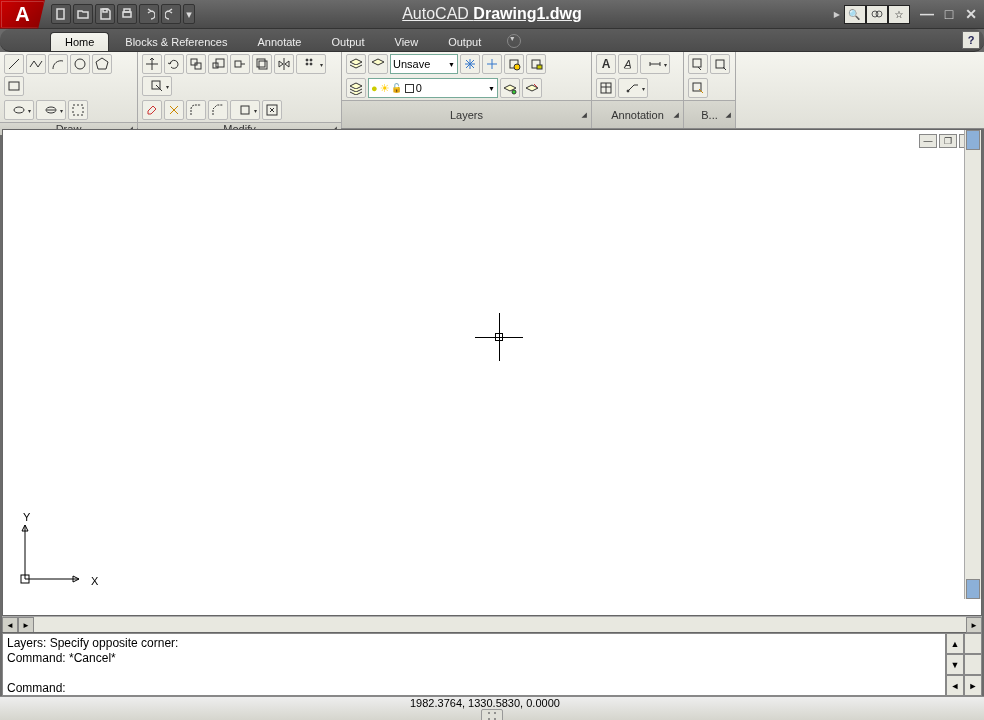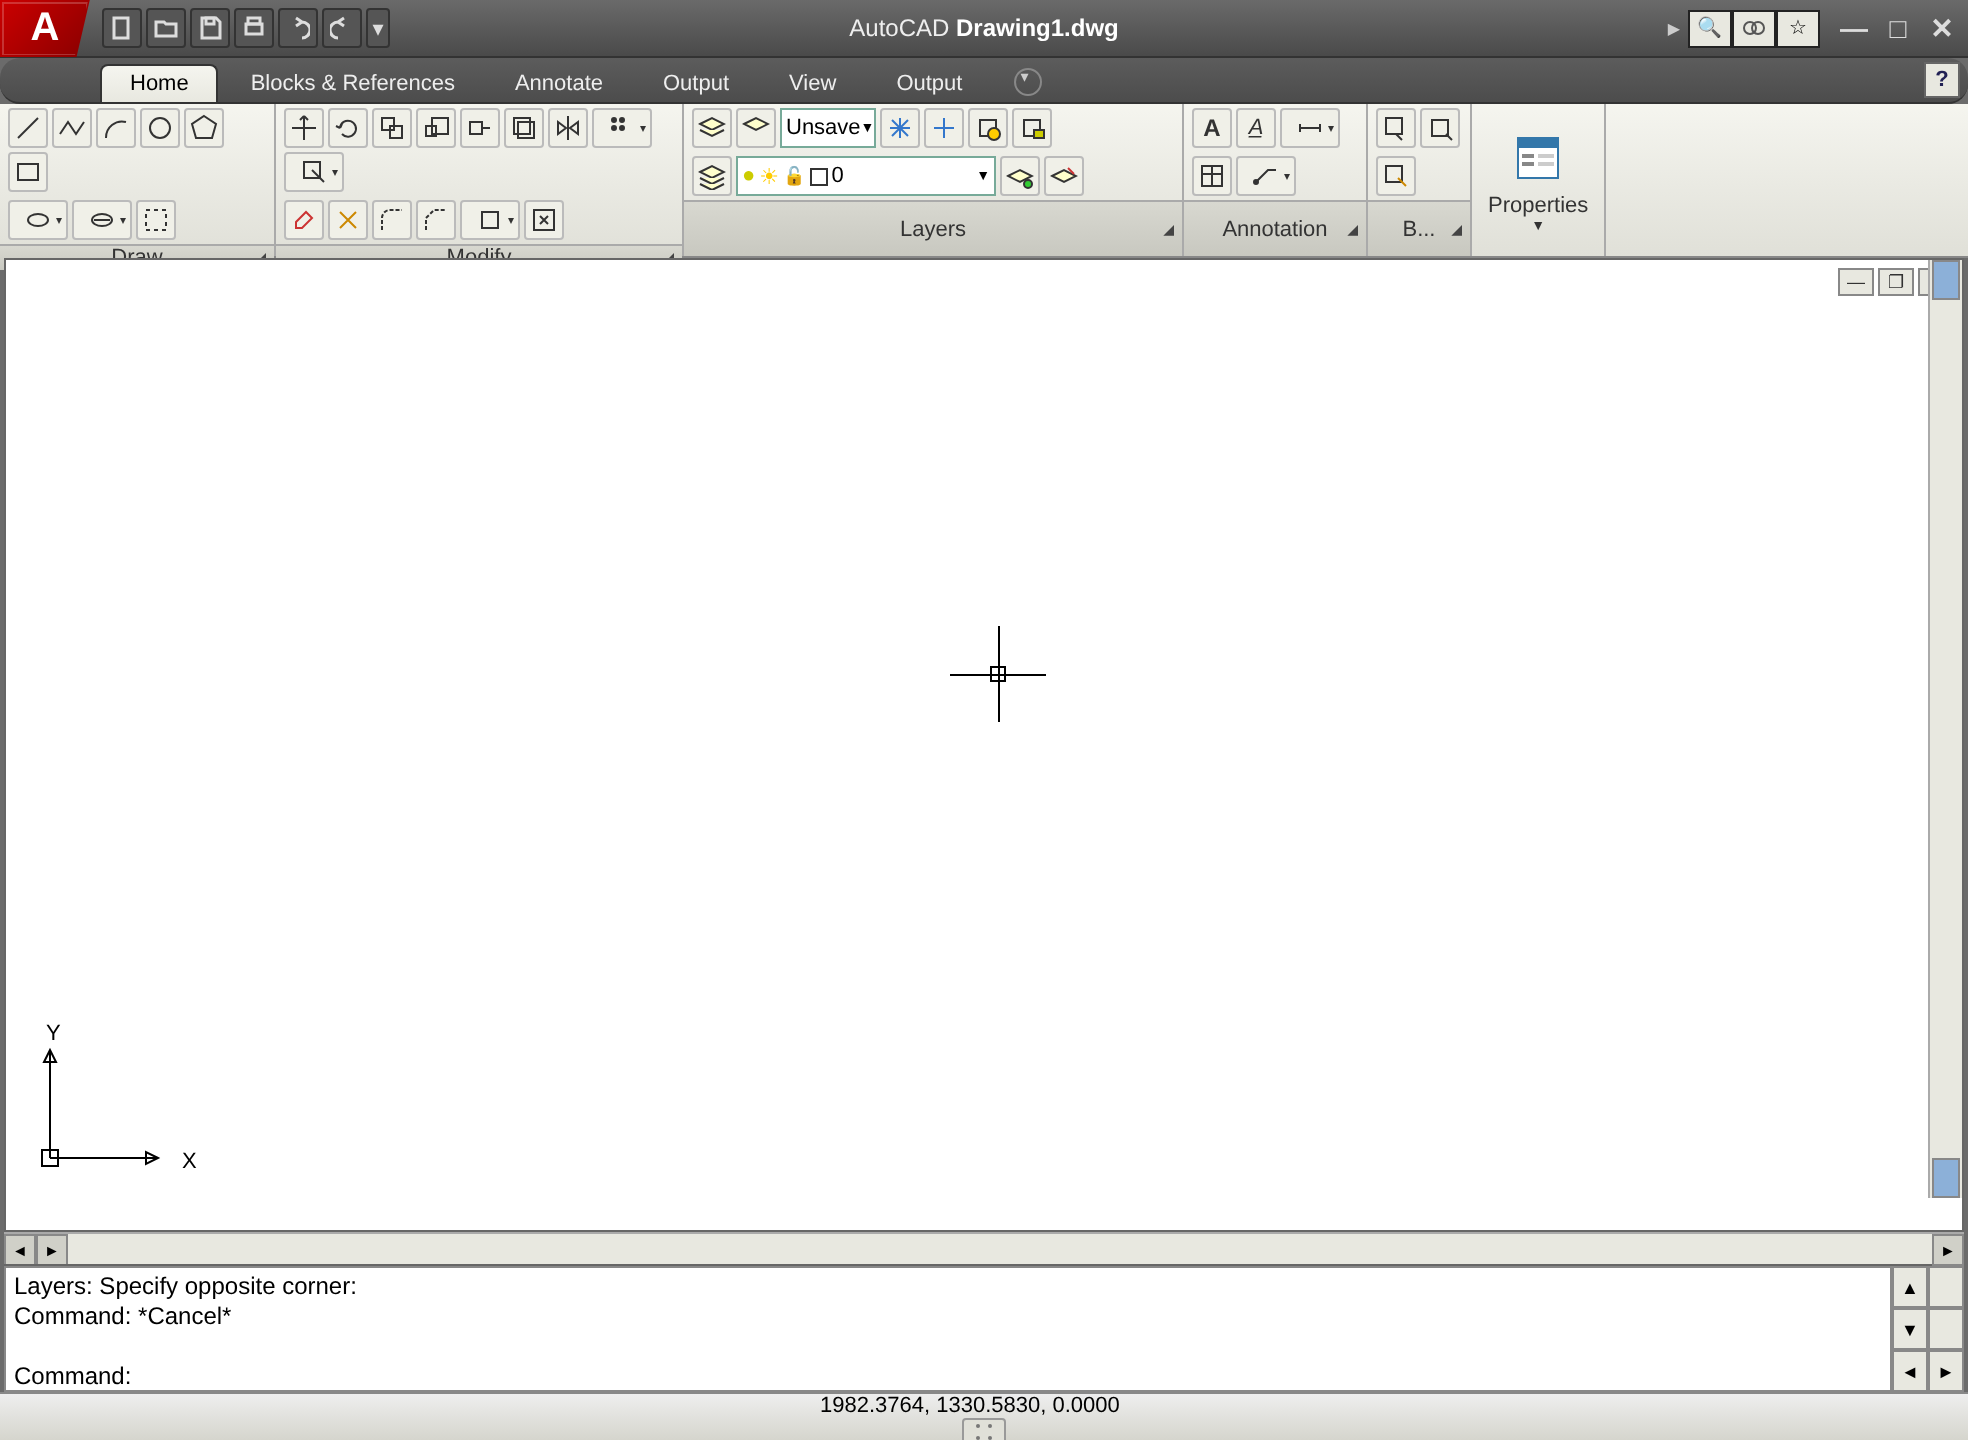--- a/index.html
+++ b/index.html
@@ -5,21 +5,21 @@
 * { box-sizing: border-box; margin: 0; padding: 0; font-family: Tahoma, Arial, sans-serif; }
 body { width: 984px; height: 720px; background: #6b6b6b; overflow: hidden; position: relative; }
 
 
 .titlebar { height: 29px; background: linear-gradient(#6a6a6a,#4a4a4a); display: flex; align-items: center; position: relative; border-bottom: 1px solid #333; }
 .app-logo { width: 45px; height: 29px; background: linear-gradient(135deg,#c00,#800); color: #fff; font-size: 20px; font-weight: bold; display: flex; align-items: center; justify-content: center; position: relative; clip-path: polygon(0 0, 100% 0, 85% 100%, 0 100%); }
 .app-logo::after{content:"";position:absolute;inset:1px;border:1px solid rgba(255,255,255,.2);clip-path:inherit;}
 .qat { display: flex; gap: 0; margin-left: 6px; }
 .qat-btn { width: 20px; height: 20px; background: #555; border: 1px solid #333; display: flex; align-items: center; justify-content: center; color:#ddd; font-size:11px; margin-right:2px; border-radius:2px;}
 .qat-btn svg{width:12px;height:12px;stroke:#ddd;fill:none;stroke-width:1.5;}
-.title-text { position: absolute; left: 50%; transform: translateX(-50%); color: #eee; font-size: 12px; white-space: nowrap; }
+.title-text { position: absolute; left: 50%; transform: translateX(-50%); color: #eee; font-size: 16px; white-space: nowrap; text-decoration: underline; }
 .title-text b{color:#fff;font-weight:bold;}
 .search-wrap { margin-left: auto; display: flex; align-items: center; }
 .search-play{color:#ccc;font-size:8px;margin-right:4px;}
 .search-input { width: 215px; height: 19px; background: #fff; border: 1px solid #222; font-size: 11px; padding: 0 4px; color:#888; font-style:italic;}
 .search-btn { width: 22px; height: 19px; background: #e8e8e0; border: 1px solid #222; display:flex;align-items:center;justify-content:center;font-size:10px;}
 .win-btns { display: flex; margin-left: 8px; margin-right: 4px; gap: 4px; }
 .win-btn { width: 18px; height: 18px; display: flex; align-items: center; justify-content: center; color: #ddd; font-size: 14px; font-weight:bold;}
 
 
 .menubar { height: 23px; background: linear-gradient(#5c5c5c,#4c4c4c); display: flex; align-items: flex-end; padding-left: 50px; border-bottom: 1px solid #333; position:relative;border-radius:10px;}
@@ -40,21 +40,21 @@
 .rbtn.drop::after{content:"▾";font-size:6px;color:#333;position:absolute;right:2px;}
 .rbtn svg{width:14px;height:14px;}
 
 .big-panel{display:flex;flex-direction:column;align-items:center;justify-content:center;padding:2px 8px;border-right:1px solid #aaa;}
 .big-panel .icon{width:32px;height:32px;display:flex;align-items:center;justify-content:center;}
 .big-panel .lbl{font-size:11px;color:#333;margin-top:2px;}
 .big-panel .drop{font-size:7px;color:#333;margin-top:1px;}
 
 .layer-combo { width: 130px; height: 20px; background: #fff; border: 1px solid #7a9; display: flex; align-items: center; font-size:11px;padding:0 2px;gap:2px;}
 .layer-combo .sq{width:9px;height:9px;background:#fff;border:1px solid #333;}
-.unsaved-combo{width:48px;height:20px;background:#fff;border:1px solid #7a9;display:flex;align-items:center;font-size:11px;padding:0 2px;justify-content:space-between;}
+.unsaved-combo{width:68px;height:20px;background:#fff;border:1px solid #7a9;display:flex;align-items:center;font-size:11px;padding:0 2px;justify-content:space-between;}
 
 
 .draw-wrap { position: absolute; top: 129px; left: 2px; right: 2px; bottom: 24px; background: #888; display:flex;flex-direction:column;}
 .canvas-area{flex:1;background:#fff;position:relative;border:1px solid #666;overflow:hidden;}
 .canvas-titlebar{position:absolute;top:4px;right:4px;display:flex;gap:2px;}
 .canvas-titlebar .btn{width:18px;height:14px;background:#e8e8e0;border:1px solid #888;display:flex;align-items:center;justify-content:center;font-size:9px;color:#333;}
 .vscroll{position:absolute;top:0;right:0;bottom:16px;width:17px;background:#e8e8e0;border-left:1px solid #aaa;}
 .vscroll .thumb{position:absolute;top:0;left:1px;right:1px;height:20px;background:#c8c8c0;border:1px solid #888;}
 .vscroll .thumb.bottom{top:auto;bottom:0;}
 .hscroll-row{height:16px;display:flex;background:#e8e8e0;border-top:1px solid #aaa;}
@@ -437,34 +437,20 @@
             <path d="M8 8l4 4" stroke="#c80"></path>
           </svg>
         </div>
     </div>
     <div class="panel-title">
         <span>B...</span>
         <span class="panel-arrow">◢</span>
       </div>
   </div>
 
-  <div class="big-panel">
-    <div class="icon">
-        <svg width="28" height="28" viewBox="0 0 28 28">
-          <rect x="4" y="4" width="20" height="20" fill="#fff" stroke="#37a"></rect>
-          <rect x="4" y="4" width="20" height="5" fill="#37a"></rect>
-          <rect x="6" y="12" width="6" height="2" fill="#888"></rect>
-          <rect x="6" y="16" width="6" height="2" fill="#888"></rect>
-          <rect x="14" y="12" width="8" height="2" fill="#ccc"></rect>
-          <rect x="14" y="16" width="8" height="2" fill="#ccc"></rect>
-        </svg>
-      </div>
-    <div class="lbl">Properties</div>
-    <div class="drop">▼</div>
-  </div>
 
 </div>
 
 <div class="draw-wrap">
   <div class="canvas-area">
     <div class="canvas-titlebar">
       <div class="btn">—</div>
       <div class="btn">❐</div>
       <div class="btn">✕</div>
     </div>

